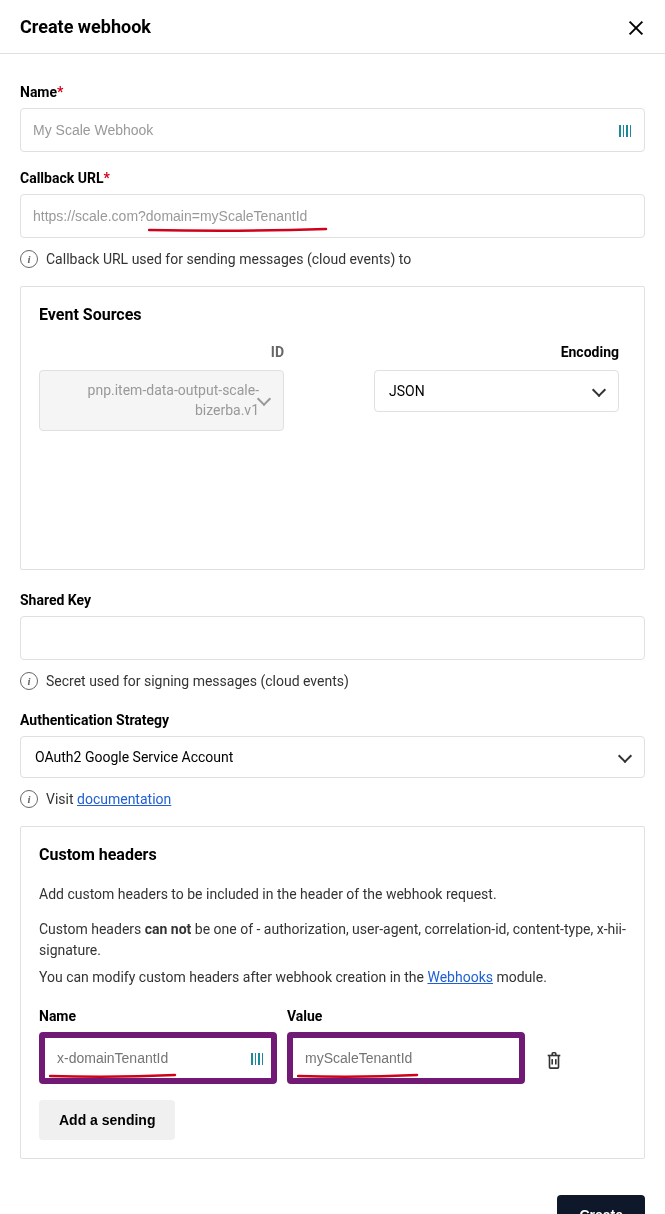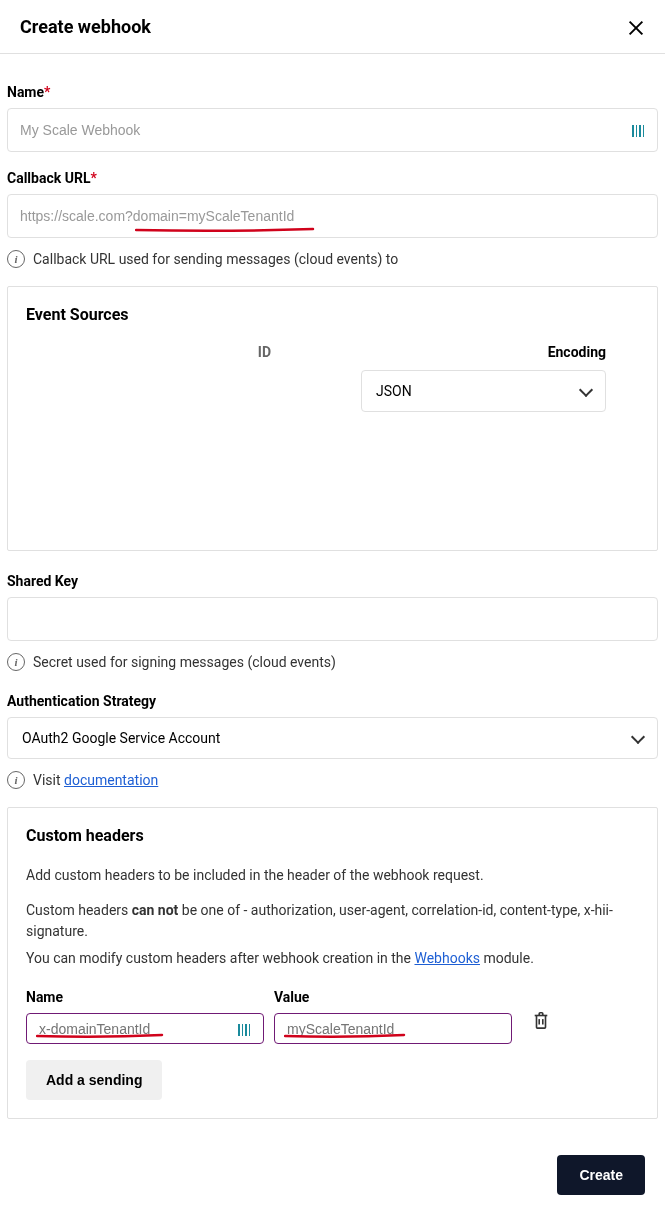--- a/index.html
+++ b/index.html
@@ -31,21 +31,21 @@
       position: absolute;
       top: 8px;
       left: 0;
       width: 18px;
       height: 2px;
       background: #000;
     }
     .close-btn::before { transform: rotate(45deg); }
     .close-btn::after { transform: rotate(-45deg); }
     .modal-body {
-      padding: 30px 7px 20px;
+      padding: 30px 20px 20px;
     }
     .field-label {
       display: block;
       font-size: 14px;
       font-weight: 700;
       margin-bottom: 8px;
     }
     .req { color: #d0021b; }
     .field-input {
       width: 100%;
@@ -160,22 +160,22 @@
     .headers-row {
       display: flex;
       align-items: flex-end;
       gap: 10px;
       margin-top: 18px;
     }
     .hdr-col { flex: 0 0 238px; }
     .hdr-input-wrap { position: relative; }
     .hdr-input {
       width: 100%;
-      height: 31px;
-      border: 1px solid #701a75;
+      height: 52px;
+      border: 6px solid #701a75;
       border-radius: 4px;
       padding: 0 36px 0 12px;
       font-size: 14px;
       color: #0f172a;
     }
     .trash-wrap {
       flex: 0 0 auto;
       padding-bottom: 10px;
       margin-left: 10px;
     }
@@ -257,20 +257,24 @@
       <span class="info-icon">i</span>
       <span>Callback URL used for sending messages (cloud events) to</span>
     </div>
   </div>
 
   <div class="card">
     <div class="card-title">Event Sources</div>
     <div class="sources-row">
       <div class="sources-col">
         <span class="sub-label">ID</span>
+        <div class="select-box disabled">
+          <span class="select-text-multi">pnp.item-data-output-scale-bizerba.v1</span>
+          <span class="chevron chevron-light"></span>
+        </div>
       </div>
       <div class="sources-col">
         <span class="sub-label sub-label-dark">Encoding</span>
         <div class="select-box">
           <span>JSON</span>
           <span class="chevron"></span>
         </div>
       </div>
     </div>
     <div class="sources-spacer"></div>

